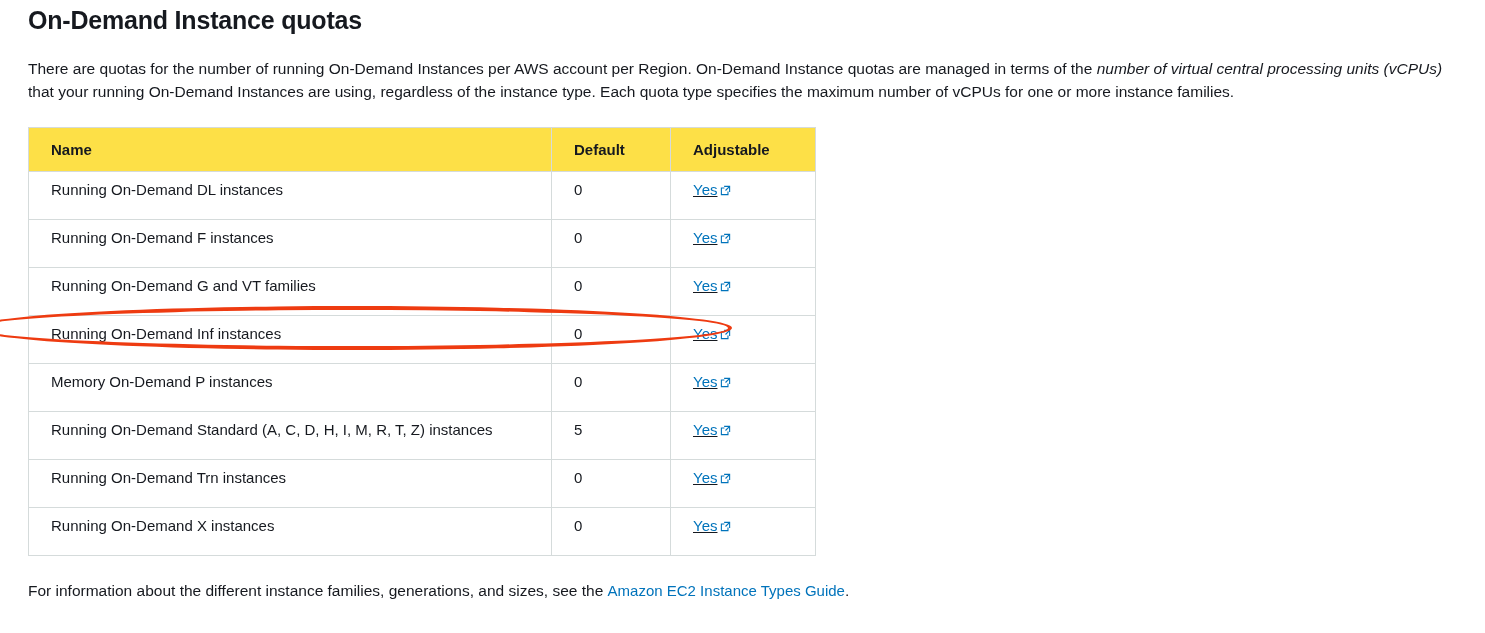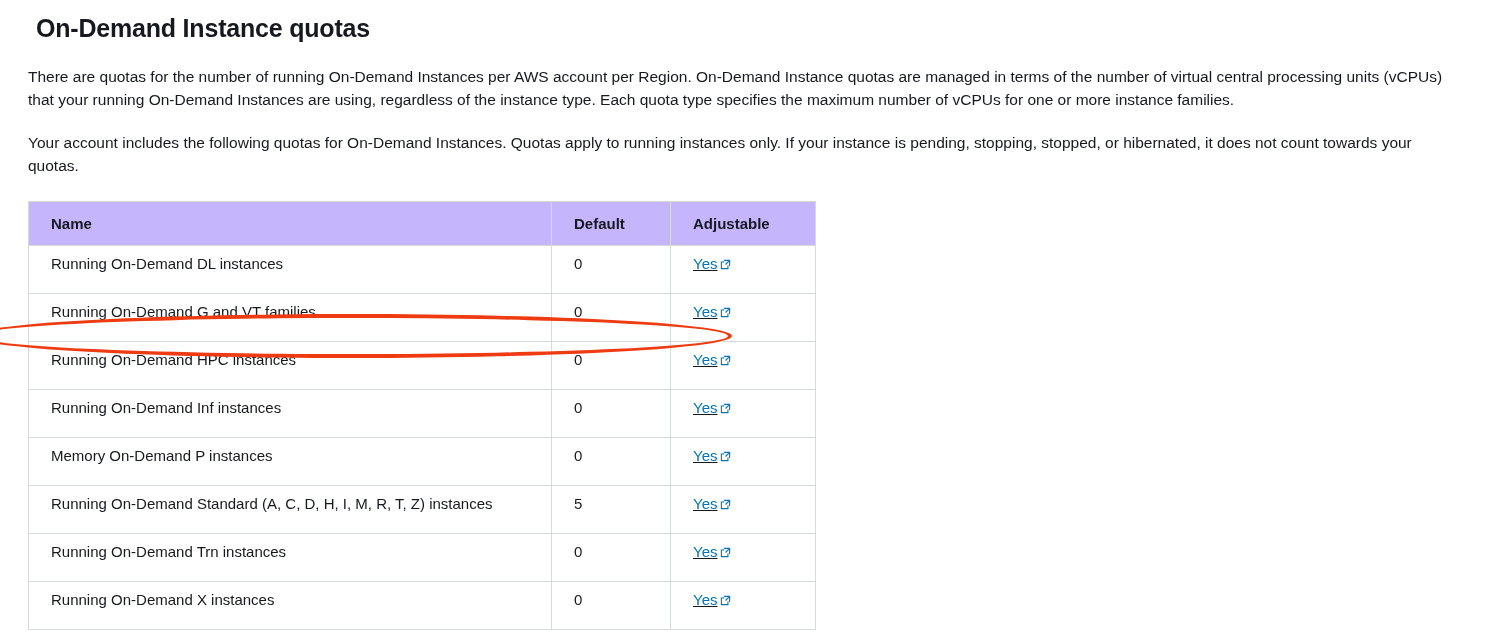--- a/index.html
+++ b/index.html
@@ -16,49 +16,50 @@
   }
   .page {
     position: relative;
     padding: 0 28px;
     box-sizing: border-box;
   }
   h1.page-title {
     font-size: 25px;
     font-weight: bold;
     letter-spacing: -0.2px;
-    margin: 8px;
+    margin: 0;
     padding-top: 6px;
     color: #16191f;
   }
   p.para {
     font-size: 15.5px;
     line-height: 23px;
     color: #16191f;
     margin: 22px 0 0 0;
     max-width: 1420px;
   }
   p.para.second {
     margin-top: 20px;
   }
   .italic {
+    font-style: italic;
     margin-top: 23px;
   }
   table.quota-table {
     border-collapse: collapse;
     margin-top: 24px;
     border: 1px solid #d5dbdb;
     background: #ffffff;
   }
   table.quota-table th {
     text-align: left;
     font-size: 15px;
     font-weight: bold;
     color: #16191f;
-    background: #c4b5fd;
+    background: #fde047;
     padding: 13px 0 13px 22px;
     border-bottom: 1px solid #d5dbdb;
     border-right: 1px solid #d5dbdb;
     vertical-align: middle;
   }
   table.quota-table th:last-child {
     border-right: none;
   }
   table.quota-table td {
     font-size: 15px;
@@ -111,53 +112,50 @@
 <body>
 
 <div class="page">
 
   <h1 class="page-title">On-Demand Instance quotas</h1>
 
   <p class="para">
     <span>There are quotas for the number of running On-Demand Instances per AWS account per Region. On-Demand Instance quotas are managed in terms of the </span><span class="italic">number of virtual central processing units (vCPUs)</span><span> that your running On-Demand Instances are using, regardless of the instance type. Each quota type specifies the maximum number of vCPUs for one or more instance families.</span>
   </p>
 
-  <p class="para second">
-    <span>Your account includes the following quotas for On-Demand Instances. Quotas apply to running instances only. If your instance is pending, stopping, stopped, or hibernated, it does not count towards your quotas.</span>
-  </p>
 
   <table class="quota-table">
     <thead>
       <tr>
         <th class="col-name">Name</th>
         <th class="col-default">Default</th>
         <th class="col-adjustable">Adjustable</th>
       </tr>
     </thead>
     <tbody>
       <tr>
         <td>Running On-Demand DL instances</td>
         <td>0</td>
         <td><a class="link" href="#">Yes</a><span class="ext-icon"><svg width="11" height="11" viewBox="0 0 12 12">
                 <path d="M4.5 1.5h6v6" fill="none" stroke="#0073bb" stroke-width="1.2"></path>
                 <path d="M10.5 1.5L6 6" fill="none" stroke="#0073bb" stroke-width="1.2"></path>
                 <path d="M8.7 7.2v3.3H1.5V3.3h3.3" fill="none" stroke="#0073bb" stroke-width="1.2"></path>
               </svg></span></td>
       </tr>
       <tr>
+        <td>Running On-Demand F instances</td>
+        <td>0</td>
+        <td><a class="link" href="#">Yes</a><span class="ext-icon"><svg width="11" height="11" viewBox="0 0 12 12">
+                <path d="M4.5 1.5h6v6" fill="none" stroke="#0073bb" stroke-width="1.2"></path>
+                <path d="M10.5 1.5L6 6" fill="none" stroke="#0073bb" stroke-width="1.2"></path>
+                <path d="M8.7 7.2v3.3H1.5V3.3h3.3" fill="none" stroke="#0073bb" stroke-width="1.2"></path>
+              </svg></span></td>
+      </tr>
+      <tr>
         <td>Running On-Demand G and VT families</td>
-        <td>0</td>
-        <td><a class="link" href="#">Yes</a><span class="ext-icon"><svg width="11" height="11" viewBox="0 0 12 12">
-                <path d="M4.5 1.5h6v6" fill="none" stroke="#0073bb" stroke-width="1.2"></path>
-                <path d="M10.5 1.5L6 6" fill="none" stroke="#0073bb" stroke-width="1.2"></path>
-                <path d="M8.7 7.2v3.3H1.5V3.3h3.3" fill="none" stroke="#0073bb" stroke-width="1.2"></path>
-              </svg></span></td>
-      </tr>
-      <tr>
-        <td>Running On-Demand HPC instances</td>
         <td>0</td>
         <td><a class="link" href="#">Yes</a><span class="ext-icon"><svg width="11" height="11" viewBox="0 0 12 12">
                 <path d="M4.5 1.5h6v6" fill="none" stroke="#0073bb" stroke-width="1.2"></path>
                 <path d="M10.5 1.5L6 6" fill="none" stroke="#0073bb" stroke-width="1.2"></path>
                 <path d="M8.7 7.2v3.3H1.5V3.3h3.3" fill="none" stroke="#0073bb" stroke-width="1.2"></path>
               </svg></span></td>
       </tr>
       <tr>
         <td>Running On-Demand Inf instances</td>
         <td>0</td>

